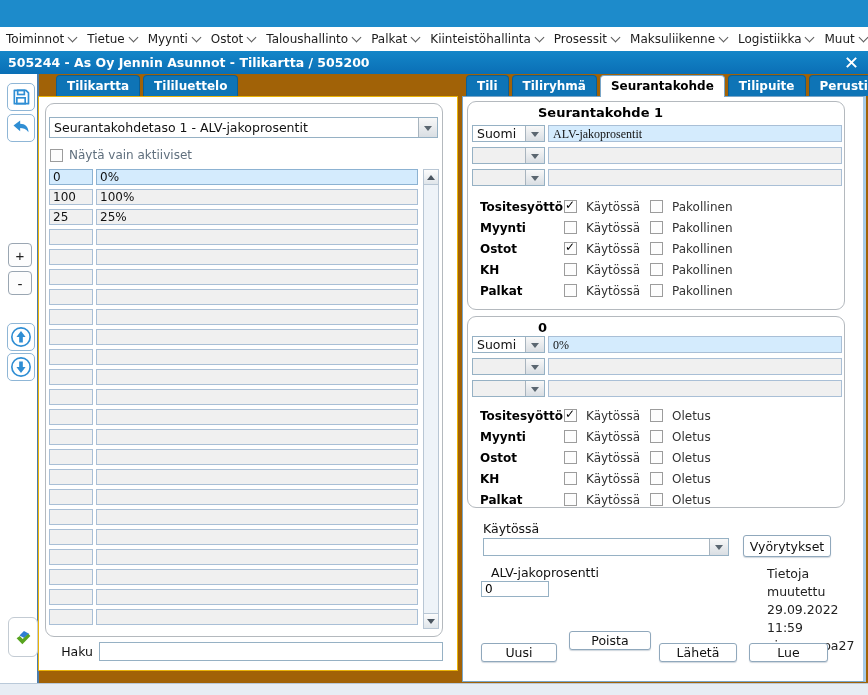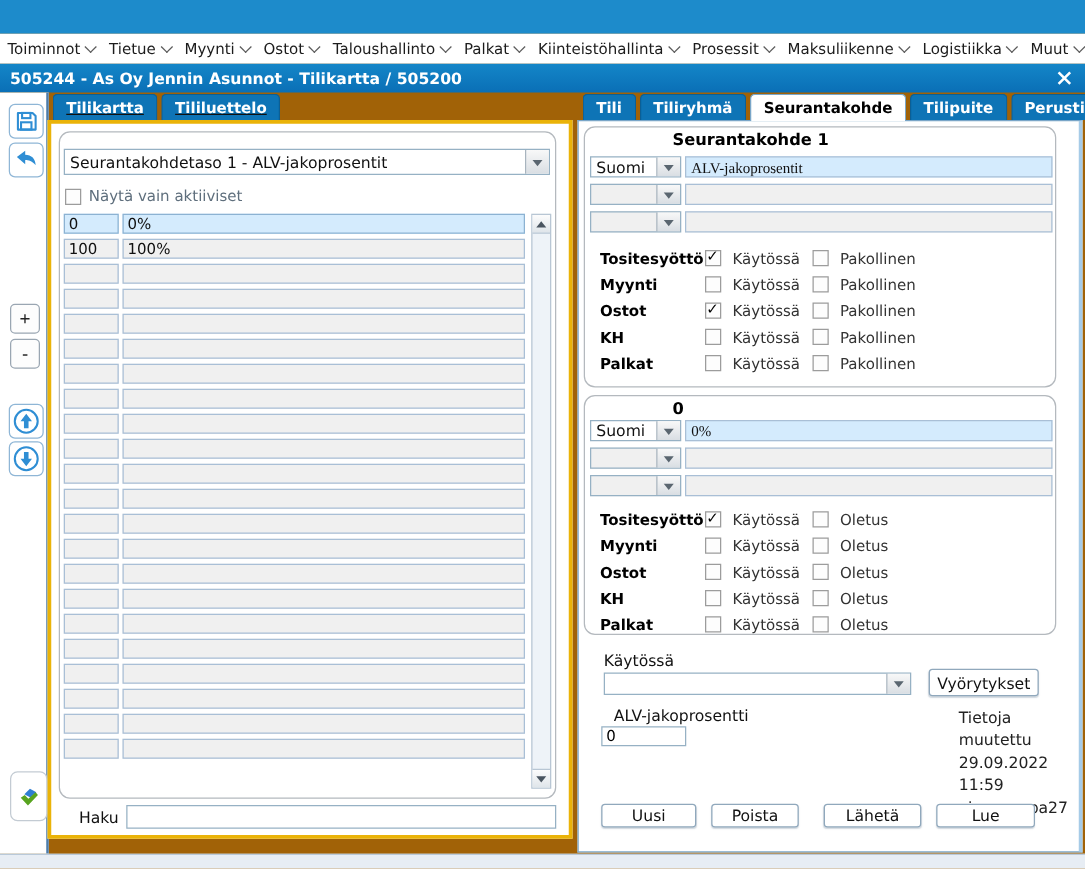--- a/index.html
+++ b/index.html
@@ -26,29 +26,29 @@
   .side-toolbar{position:absolute;left:0;top:74px;width:37px;height:609px;background:#fff;border-right:2px solid #4c7caa;}
   .tool-btn{position:absolute;left:7px;width:28px;height:28px;background:#fff;border:1px solid #8fb6d6;border-radius:5px;
             display:flex;align-items:center;justify-content:center;padding:0;cursor:pointer;}
   .small-btn{position:absolute;left:8px;width:24px;height:24px;background:#fdfdfd;border:1px solid #9aa6b2;border-radius:4px;
              font-size:15px;line-height:1;color:#222;display:flex;align-items:center;justify-content:center;cursor:pointer;}
   .logo-btn{position:absolute;left:8px;top:543px;width:30px;height:40px;background:#fff;border:1px solid #c3cbd3;border-radius:6px;
             display:flex;align-items:center;justify-content:center;cursor:pointer;}
 
   
   .tabs{position:absolute;top:75px;height:22px;display:flex;gap:3px;z-index:5;}
-  .left-tabs{left:42px;text-decoration:underline;} .right-tabs{left:466px;}
+  .left-tabs{left:56px;} .right-tabs{left:466px;}
   .tab{height:21px;box-sizing:border-box;padding:3px 10px 0 10px;font-size:12px;font-weight:bold;
        border-radius:4px 4px 0 0;cursor:pointer;}
   .tab.inactive{background:#0e74b6;color:#fff;border:1px solid #0b5f96;border-bottom:none;}
   .tab.active{background:#fff;color:#000;border:1px solid #7aa6c8;border-bottom:none;height:22px;z-index:6;}
 
   
   .left-panel{position:absolute;left:38px;top:96px;width:420px;height:575px;box-sizing:border-box;
-              background:#fff;border:3px solid #eab308;}
+              background:#fff;border:1px solid #eab308;}
   .right-panel{position:absolute;left:462px;top:96px;width:404px;height:586px;box-sizing:border-box;
                background:#fff;border:1px solid #7aa6c8;border-right:3px solid #a6cbe7;}
   .groupbox{position:absolute;box-sizing:border-box;background:#fff;border:1px solid #b4b9be;border-radius:9px;}
 
   
   .combo{position:absolute;box-sizing:border-box;border:1px solid #96b1c4;background:#fff;display:flex;align-items:center;}
   .combo .val{flex:1;padding:0 4px;font-size:12.5px;color:#111;overflow:hidden;white-space:nowrap;}
   .combo .dbtn{width:18px;align-self:stretch;background:linear-gradient(#f8f8f8,#d9dee3);border-left:1px solid #a8b4be;
                display:flex;align-items:center;justify-content:center;}
   .combo .dbtn i{border:4px solid transparent;border-top:5px solid #5a6670;margin-top:5px;}
@@ -223,20 +223,24 @@
       <div class="gtable" id="gtable">
           <div class="trow selected">
             <span class="c1">0</span>
             <span class="c2">0%</span>
           </div>
           <div class="trow">
             <span class="c1">100</span>
             <span class="c2">100%</span>
           </div>
           <div class="trow">
+            <span class="c1">25</span>
+            <span class="c2">25%</span>
+          </div>
+          <div class="trow">
             <span class="c1"></span>
             <span class="c2"></span>
           </div>
           <div class="trow">
             <span class="c1"></span>
             <span class="c2"></span>
           </div>
           <div class="trow">
             <span class="c1"></span>
             <span class="c2"></span>
@@ -451,19 +455,19 @@
     <div class="ctrl-label" style="left:28px;top:468px;">ALV-jakoprosentti</div>
     <input class="alv-input" style="left: 18px; top: 484px; width: 68px; height: 16px;" value="0">
 
     <div class="modified" style="left:288px;top:468px;">
       <div>Tietoja muutettu</div>
       <div>29.09.2022 11:59</div>
       <div>visma-aspa27</div>
     </div>
 
     <button class="btn" style="left:18px;top:546px;width:76px;height:19px;">Uusi</button>
-    <button class="btn" style="left:106px;top:546px;width:70px;height:19px;text-align:right;">Poista</button>
+    <button class="btn" style="left:106px;top:534px;width:82px;height:19px;text-align:right;">Poista</button>
     <button class="btn" style="left:196px;top:546px;width:78px;height:19px;">Lähetä</button>
     <button class="btn" style="left:286px;top:546px;width:79px;height:19px;">Lue</button>
   </div>
 
   <div class="bottom-strip"></div>
 </div>
 
 </body></html>

